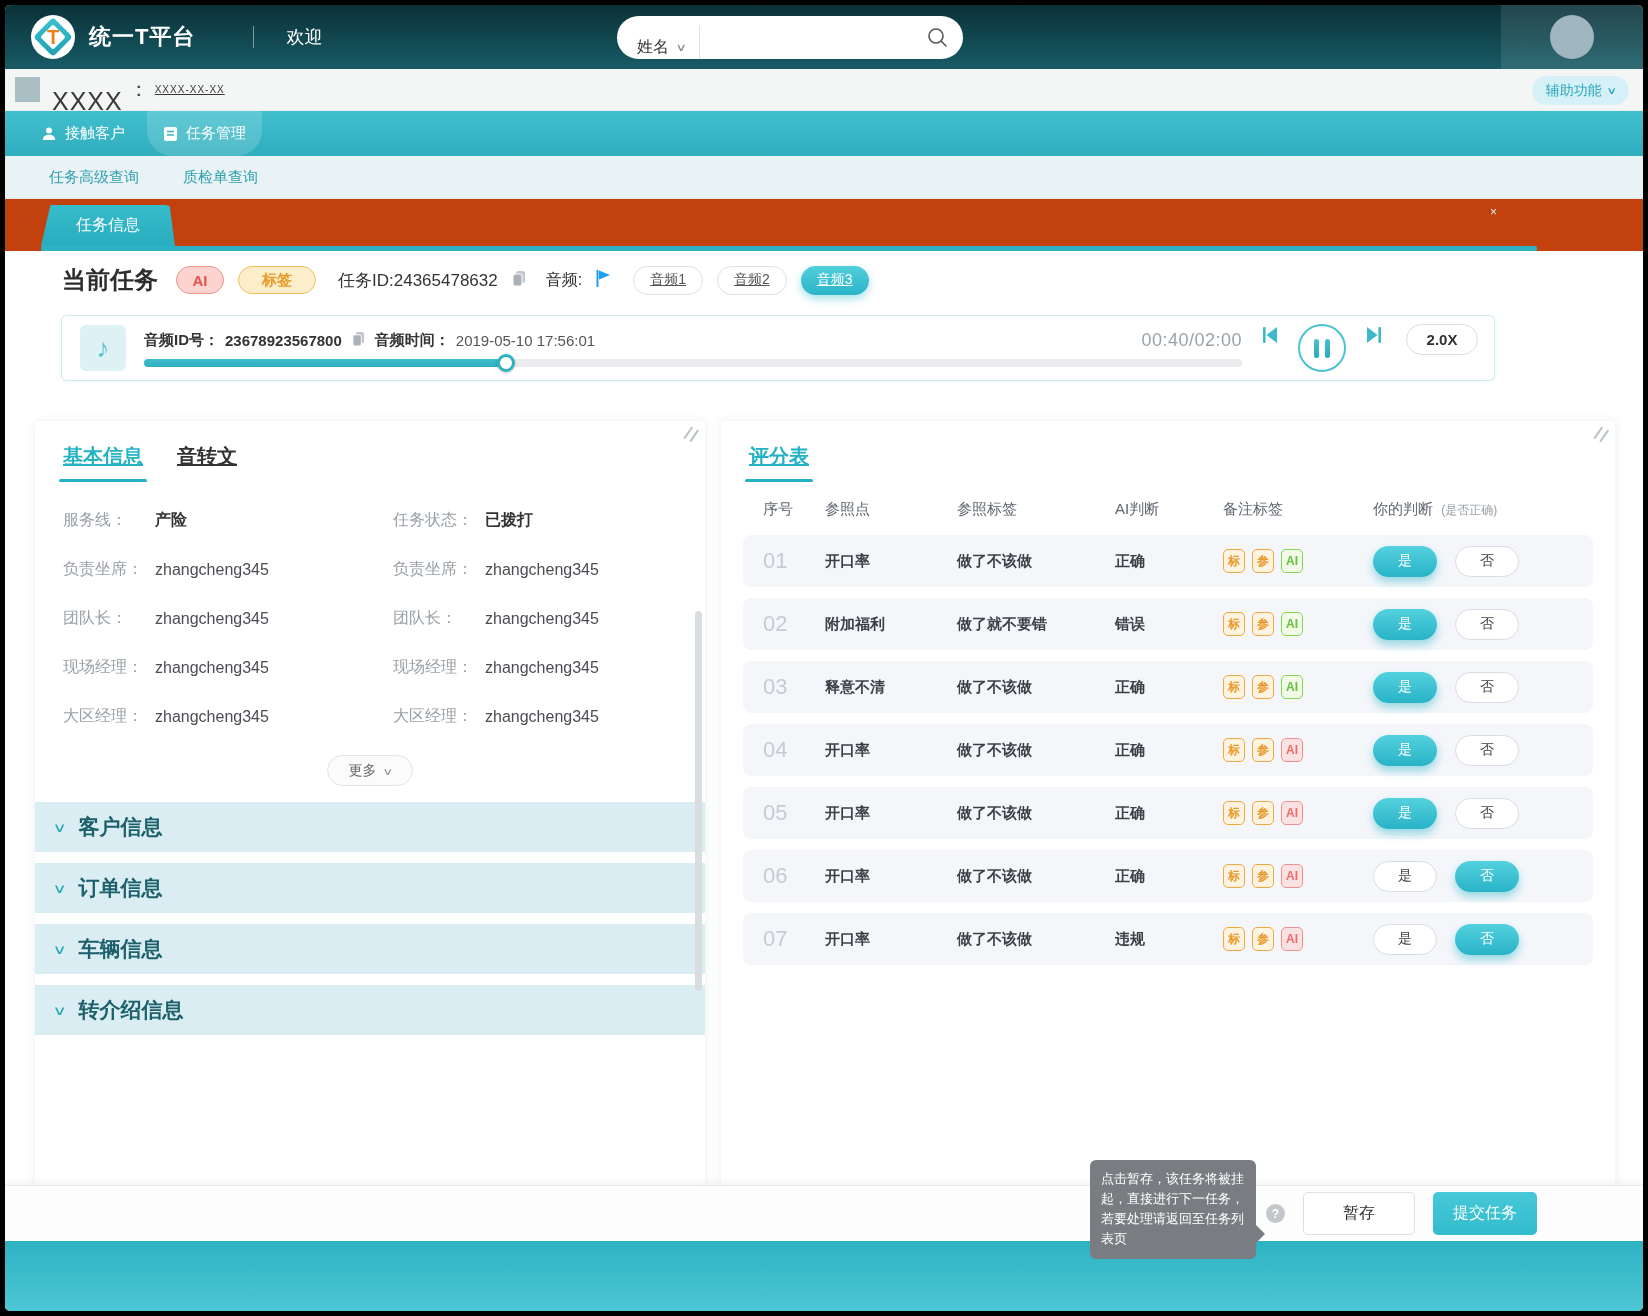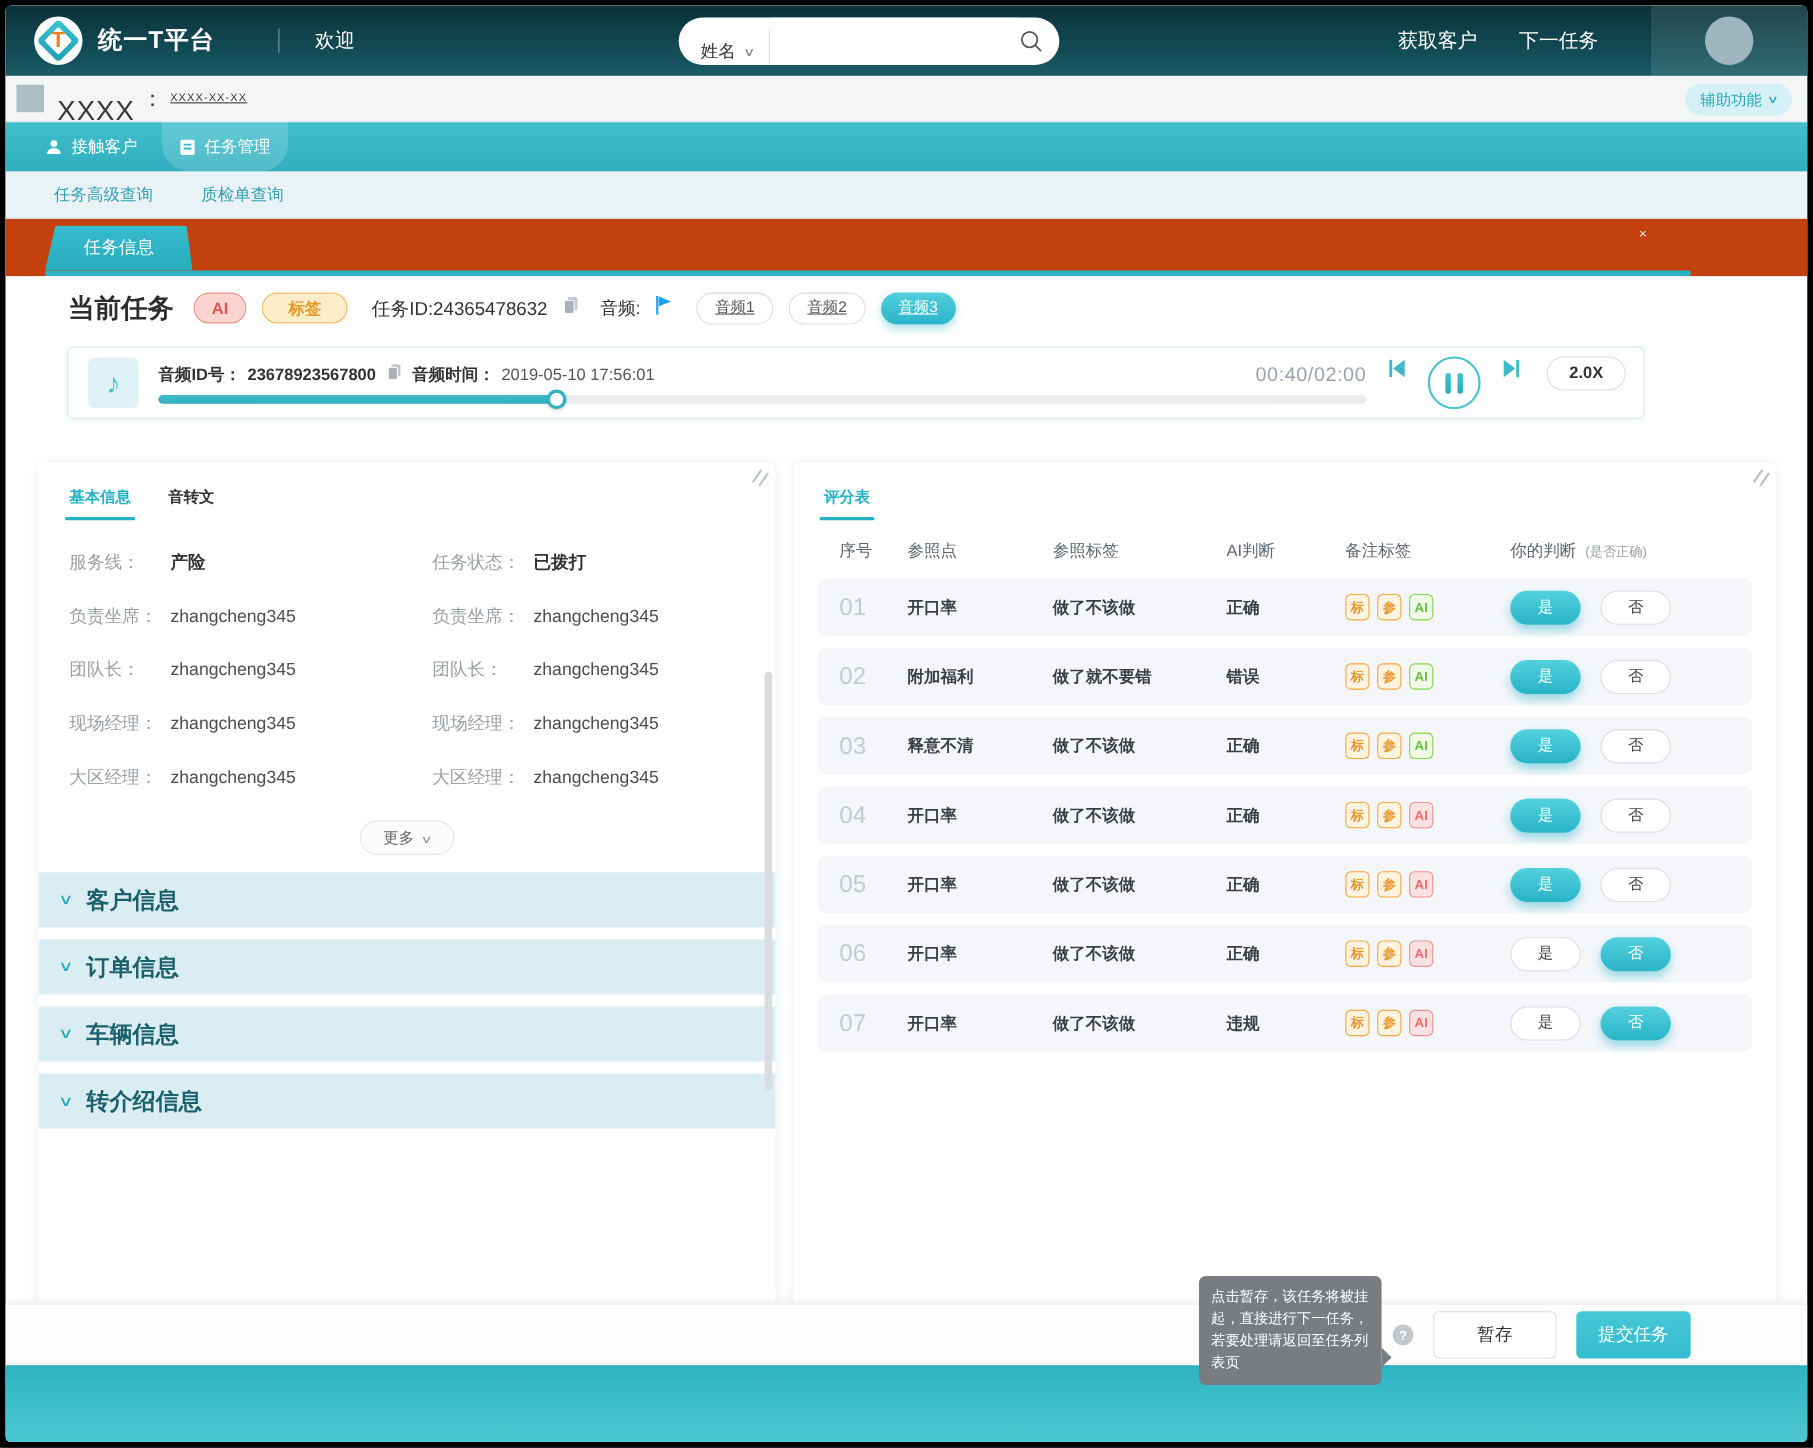--- a/index.html
+++ b/index.html
@@ -83,21 +83,21 @@
   
   .panels { flex:1; display:flex; padding:40px 28px 0 30px; gap:16px; overflow:hidden; }
   .panel { background:#fff; border-radius:4px; box-shadow:0 0 10px rgba(100,130,140,.14); position:relative; overflow:hidden; }
   .left-panel { width:670px; flex:0 0 670px; }
   .right-panel { flex:1; }
   .corner-mark { position:absolute; top:6px; right:6px; width:16px; height:16px; pointer-events:none; }
   .corner-mark i { position:absolute; display:block; width:14px; height:1.5px; background:#b9c4c8; transform:rotate(-55deg); }
   .corner-mark i:first-child { left:-2px; top:5px; } .corner-mark i:last-child { left:4px; top:8px; }
 
   .ptabs { display:flex; gap:34px; padding:22px 0 0 28px; }
-  .ptab { font-size:14px; font-weight:bold; color:#333; padding-bottom:12px; cursor:pointer; position:relative; }
+  .ptab { font-size:20px; font-weight:bold; color:#333; padding-bottom:12px; cursor:pointer; position:relative;text-decoration:underline; }
   .ptab.active { color:#23b2c4; }
   .ptab.active::after { content:""; position:absolute; left:-4px; right:-4px; bottom:0; height:3px; background:#23b2c4; border-radius:2px; }
 
   .fields { display:grid; grid-template-columns:330px 1fr; padding:14px 10px 6px 28px; }
   .field { height:49px; display:flex; align-items:center; font-size:16px; }
   .field .flabel { color:#9aa0a6; min-width:92px; }
   .field .fvalue { color:#4a4d52; }
   .field .fvalue.bold { font-weight:bold; color:#333; }
 
   .more-btn { display:block; margin:8px auto 16px; width:86px; height:31px; border-radius:16px; border:1px solid #e2e4e6; background:#fbfbfb; color:#666; font-size:14px; cursor:pointer; }
@@ -157,24 +157,20 @@
         <span>姓名</span>
         <span class="chev">∨</span>
       </div>
       <input class="search-input" placeholder="" style="">
       <span class="search-mag">
         <svg width="23" height="23" viewBox="0 0 23 23">
             <circle cx="10" cy="10" r="7" fill="none" stroke="#555" stroke-width="1.6"></circle>
             <line x1="15.3" y1="15.3" x2="20" y2="20" stroke="#555" stroke-width="1.6" stroke-linecap="round"></line>
           </svg>
       </span>
-    </div>
-    <div class="top-links">
-      <a>获取客户</a>
-      <a>下一任务</a>
     </div>
     <div class="avatar-panel">
       <div class="avatar"></div>
     </div>
   </header>
 
   <div class="infobar">
     <span class="info-square"></span>
     <span class="info-label">XXXX</span>
     <span class="info-colon">：</span>

